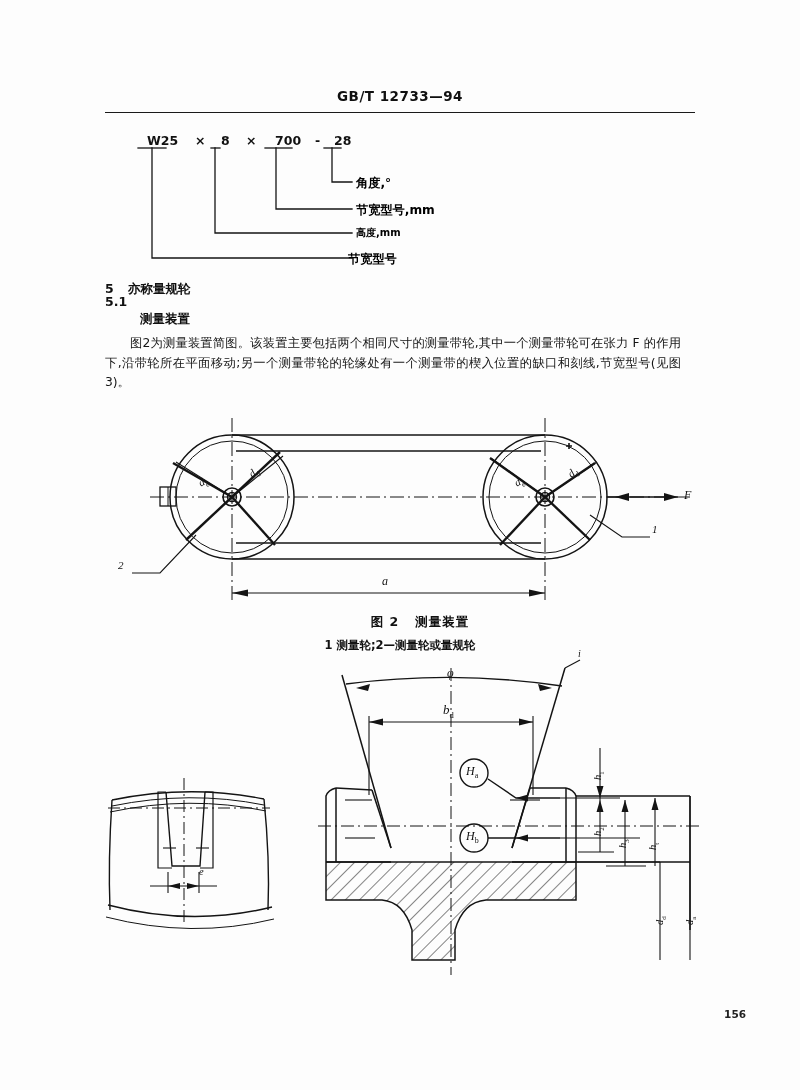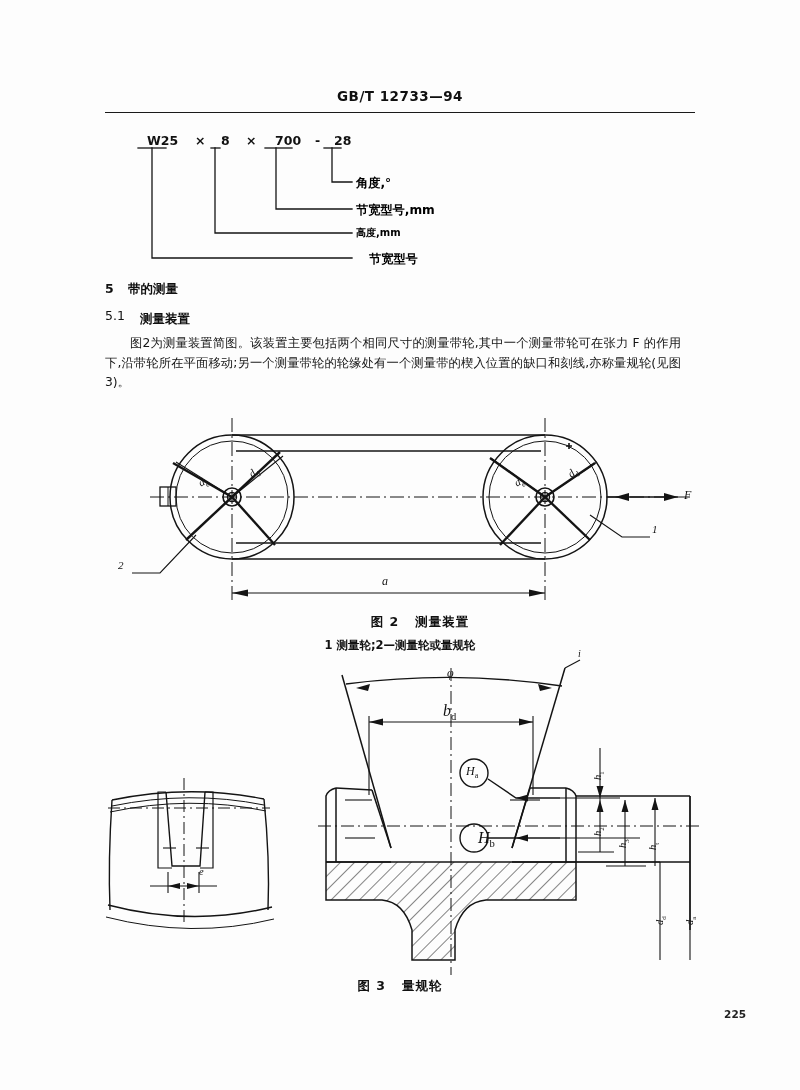--- a/index.html
+++ b/index.html
@@ -78,29 +78,29 @@
 
       <path d="M215 148 L215 233 L352 233"></path>
 
       <path d="M152 148 L152 258 L352 258"></path>
     </g>
   </svg>
 
   <div class="cn" style="position:absolute;left:356px;top:175px;font-size:12.2px;z-index:4;">角度,°</div>
   <div class="cn" style="position:absolute;left:356px;top:202px;font-size:12.2px;z-index:4;">节宽型号,mm</div>
   <div class="cn" style="position:absolute;left:356px;top:226px;font-size:10px;z-index:4;">高度,mm</div>
-  <div class="cn" style="position:absolute;left:369px;top:251px;font-size:12.2px;z-index:4;">节宽型号</div>
+  <div class="cn" style="position:absolute;left:348px;top:251px;font-size:12.2px;z-index:4;">节宽型号</div>
 
   <div class="h-sec" style="left:105px;top:281px;">5</div>
-  <div class="h-sec" style="left:128px;top:281px;">带的测量</div>
-
-  <div class="h-sec" style="left:105px;top:308px;font-weight:400;">5.1</div>
+  <div class="h-sec" style="left:128px;top:281px;">亦称量规轮</div>
+
+  <div class="h-sec" style="left:105px;top:294px;font-weight:700;">5.1</div>
   <div class="h-sec" style="left:140px;top:311px;">测量装置</div>
 
-  <div class="para" style="left:105px;top:334px;text-indent:25px;">图2为测量装置简图。该装置主要包括两个相同尺寸的测量带轮,其中一个测量带轮可在张力 F 的作用下,沿带轮所在平面移动;另一个测量带轮的轮缘处有一个测量带的楔入位置的缺口和刻线,亦称量规轮(见图3)。</div>
+  <div class="para" style="left:105px;top:334px;text-indent:25px;">图2为测量装置简图。该装置主要包括两个相同尺寸的测量带轮,其中一个测量带轮可在张力 F 的作用下,沿带轮所在平面移动;另一个测量带轮的轮缘处有一个测量带的楔入位置的缺口和刻线,节宽型号(见图3)。</div>
 
   <svg class="layer" viewBox="0 0 800 1090">
     <g stroke="#141414" fill="none" stroke-width="1.5">
 
       <ellipse cx="232" cy="497" rx="62" ry="62"></ellipse>
       <ellipse cx="232" cy="497" rx="56" ry="56" stroke-width="1"></ellipse>
 
       <ellipse cx="545" cy="497" rx="62" ry="62"></ellipse>
       <ellipse cx="545" cy="497" rx="56" ry="56" stroke-width="1"></ellipse>
 
@@ -306,27 +306,27 @@
       <polygon points="655,798 651.5,810 658.5,810" fill="#141414" stroke="none"></polygon>
 
       <line x1="660" y1="862" x2="660" y2="960"></line>
       <line x1="690" y1="796" x2="690" y2="960"></line>
     </g>
 
     <line x1="565" y1="668" x2="580" y2="660" stroke="#141414" stroke-width="1.1"></line>
   </svg>
 
   <div class="lbl" style="left:447px;top:666px;font-size:12px;">φ</div>
-  <div class="lbl" style="left:443px;top:702px;font-size:16px;">
+  <div class="lbl" style="left:443px;top:702px;font-size:13px;">
     <span>b</span><sub>d</sub>
   </div>
   <div class="lbl" style="left:466px;top:764px;font-size:12px;">
     <span>H</span><sub>a</sub>
   </div>
-  <div class="lbl" style="left:478px;top:829px;font-size:16px;">
+  <div class="lbl" style="left:466px;top:829px;font-size:12px;">
     <span>H</span><sub>b</sub>
   </div>
   <div class="lbl rot90" style="left:592px;top:780px;font-size:10.5px;">
     <span>h</span><sub>1</sub>
   </div>
   <div class="lbl rot90" style="left:592px;top:836px;font-size:10.5px;">
     <span>h</span><sub>2</sub>
   </div>
   <div class="lbl rot90" style="left:617px;top:848px;font-size:10.5px;">
     <span>h</span><sub>3</sub>
@@ -336,19 +336,16 @@
   </div>
   <div class="lbl rot90" style="left:654px;top:925px;font-size:10.5px;">
     <span>d</span><sub>d</sub>
   </div>
   <div class="lbl rot90" style="left:684px;top:925px;font-size:10.5px;">
     <span>d</span><sub>a</sub>
   </div>
   <div class="lbl" style="left:199px;top:866px;font-size:10.5px;">e</div>
   <div class="lbl" style="left:578px;top:648px;font-size:10px;">i</div>
 
-  <div class="cap fig" style="top:978px;">
-    <span>图 3</span>&nbsp;&nbsp;&nbsp;<span>量规轮</span>
-  </div>
-
-  <div class="pageno">225</div>
+
+  <div class="pageno">156</div>
 
 </div>
 
 </body></html>

